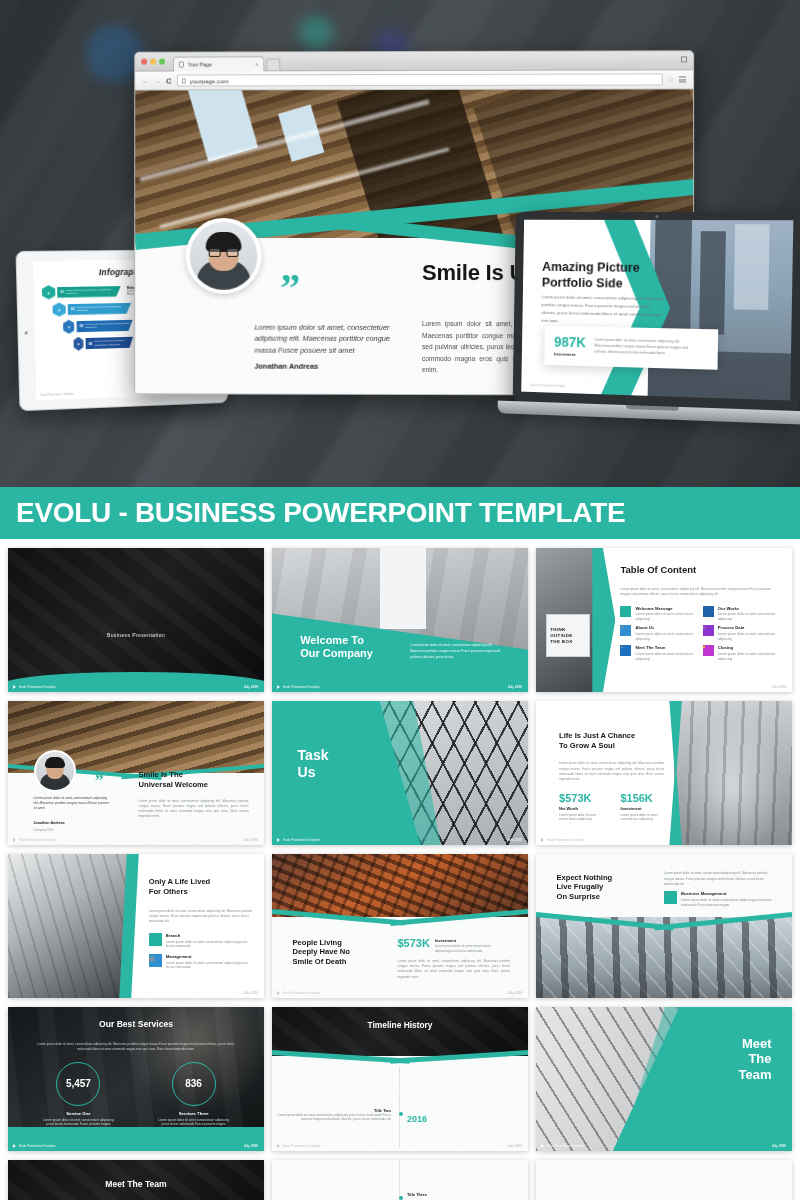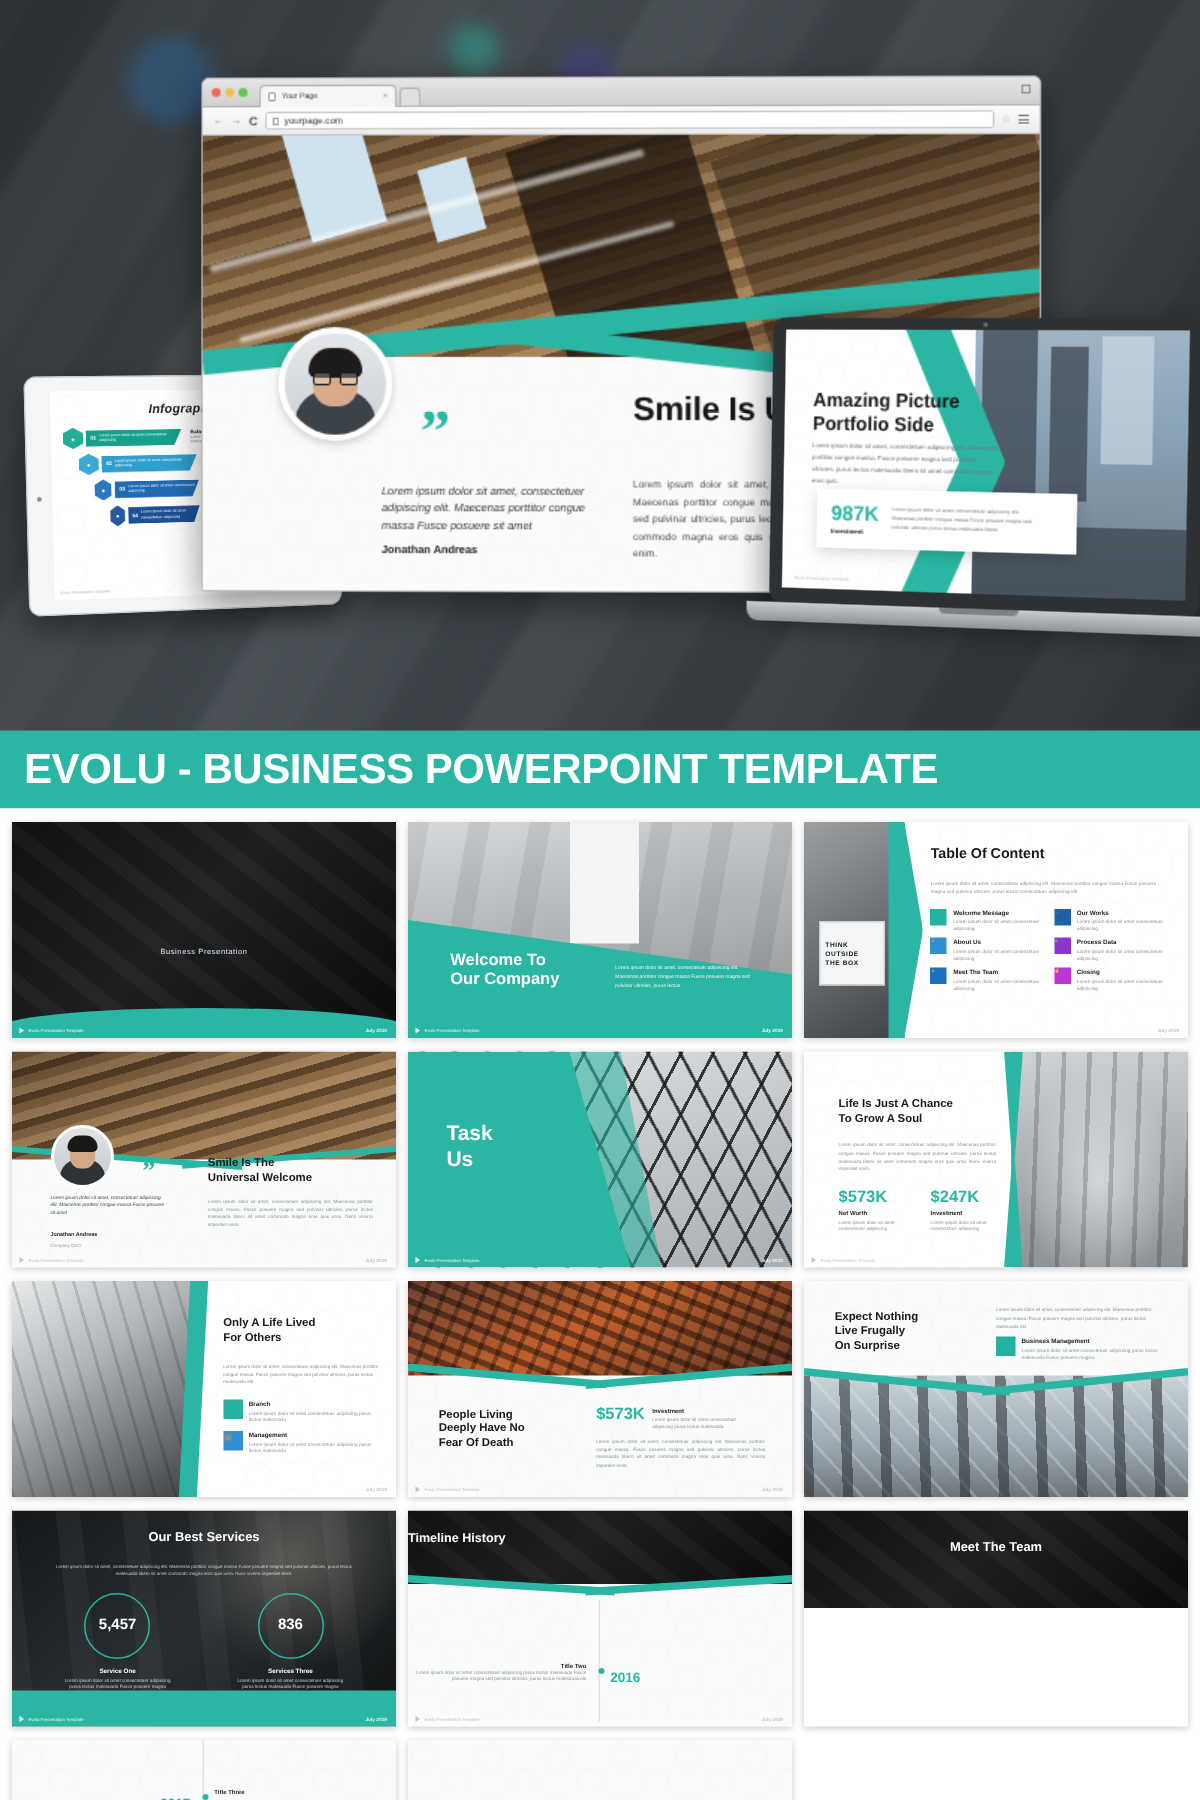--- a/index.html
+++ b/index.html
@@ -612,21 +612,21 @@
       <div>To Grow A Soul</div>
     </div>
     <div style="position:absolute;left:9%;top:42%;width:41%;font-size:3.1px;line-height:1.7;color:#8b9094;text-align:justify;">Lorem ipsum dolor sit amet, consectetuer adipiscing elit. Maecenas porttitor congue massa. Fusce posuere magna sed pulvinar ultricies, purus lectus malesuada libero sit amet commodo magna eros quis urna. Nunc viverra imperdiet enim.</div>
     <div style="position:absolute;left:9%;top:64%;display:flex;gap:9%;">
       <div>
         <div class="kpi-lg">$573K</div>
         <div class="kpi-lb">Net Worth</div>
         <div class="kpi-tx" style="width:52px">Lorem ipsum dolor sit amet consectetuer adipiscing</div>
       </div>
       <div>
-        <div class="kpi-lg">$247K</div>
+        <div class="kpi-lg">$156K</div>
         <div class="kpi-lb">Investment</div>
         <div class="kpi-tx" style="width:52px">Lorem ipsum dolor sit amet consectetuer adipiscing</div>
       </div>
     </div>
     <div class="s-foot">
         <span class="play"></span>
         <span>Evolu Presentation Template</span>
       </div>
   </div>
 
@@ -661,21 +661,21 @@
   <div class="slide">
     <div class="ph ph-orange" style="height:48%"></div>
     <div style="position:absolute;left:0;bottom:0;width:100%;height:56%;background:#fafbfb;">
         <div class="hexbg"></div>
       </div>
     <div class="tealblock" style="left:0;top:38%;width:52%;height:5px;transform:rotate(5deg);transform-origin:left center;"></div>
     <div class="tealblock" style="right:0;top:38%;width:54%;height:5px;transform:rotate(-5deg);transform-origin:right center;"></div>
     <div style="position:absolute;left:8%;top:58%;width:40%;font-size:7.6px;line-height:1.26;font-weight:bold;color:#16181a;">
       <div>People Living</div>
       <div>Deeply Have No</div>
-      <div>Fear Of Death</div>
+      <div>Smile Of Death</div>
     </div>
     <div style="position:absolute;left:49%;top:58%;display:flex;gap:5px;">
       <div class="kpi-lg">$573K</div>
       <div style="width:60px">
         <div class="kpi-lb" style="margin-top:0">Investment</div>
         <div class="kpi-tx">Lorem ipsum dolor sit amet consectetuer adipiscing purus lectus malesuada</div>
       </div>
     </div>
     <div style="position:absolute;left:49%;top:73%;width:44%;font-size:3.1px;line-height:1.68;color:#8b9094;text-align:justify;">Lorem ipsum dolor sit amet, consectetuer adipiscing elit. Maecenas porttitor congue massa. Fusce posuere magna sed pulvinar ultricies, purus lectus malesuada libero sit amet commodo magna eros quis urna. Nunc viverra imperdiet enim.</div>
     <div class="s-foot">
@@ -731,39 +731,54 @@
     <div class="s-date light">July 2019</div>
   </div>
 
   <div class="slide">
     <div style="position:absolute;inset:0;background:#fafbfb;">
         <div class="hexbg"></div>
       </div>
     <div class="ph ph-dark" style="height:34%;"></div>
     <div class="tealblock" style="left:0;top:30%;width:54%;height:5px;transform:rotate(3.6deg);transform-origin:left center;"></div>
     <div class="tealblock" style="right:0;top:30%;width:54%;height:5px;transform:rotate(-3.6deg);transform-origin:right center;"></div>
-    <div style="position:absolute;left:0;right:0;top:9%;text-align:left;font-size:8.4px;font-weight:bold;color:#fff;">Timeline History</div>
+    <div style="position:absolute;left:0;right:0;top:9%;text-align:center;font-size:8.4px;font-weight:bold;color:#fff;">Timeline History</div>
     <div style="position:absolute;left:49.5%;top:42%;bottom:2%;width:1px;background:#dfe3e5;"></div>
     <div style="position:absolute;left:0;right:0;top:70%;display:flex;align-items:flex-start;gap:4px;">
       <div style="width:48%;text-align:right;padding-right:4px;">
         <div class="tl-t">Title Two</div>
         <div class="tl-x">Lorem ipsum dolor sit amet consectetuer adipiscing purus lectus malesuada Fusce posuere magna sed pulvinar ultricies, purus lectus malesuada elit</div>
       </div>
       <span class="tl-dot" style="margin-top:4px"></span>
       <div style="width:46%">
         <span class="tl-year">2016</span>
       </div>
     </div>
     <div class="s-foot">
         <span class="play"></span>
         <span>Evolu Presentation Template</span>
       </div>
     <div class="s-date">July 2019</div>
   </div>
 
+  <div class="slide">
+    <div class="ph ph-wall"></div>
+    <div class="tealblock" style="left:0;top:0;width:100%;height:100%;clip-path:polygon(56% 0,100% 0,100% 100%,30% 100%);"></div>
+    <div class="tealsoft" style="left:24%;top:0;width:40%;height:100%;clip-path:polygon(66% 0,100% 0,58% 100%,22% 100%);opacity:.62;"></div>
+    <div style="position:absolute;right:8%;top:20%;text-align:right;font-size:13px;line-height:1.2;font-weight:bold;color:#fff;">
+      <div>Meet</div>
+      <div>The</div>
+      <div>Team</div>
+    </div>
+    <div class="s-foot light">
+        <span class="play"></span>
+        <span>Evolu Presentation Template</span>
+      </div>
+    <div class="s-date light">July 2019</div>
+  </div>
 
   <div class="slide">
     <div class="ph ph-dark" style="height:45%"></div>
     <div style="position:absolute;left:0;right:0;top:13%;text-align:center;font-size:8.6px;font-weight:bold;color:#fff;">Meet The Team</div>
   </div>
 
   <div class="slide">
     <div style="position:absolute;inset:0;background:#fafbfb;">
         <div class="hexbg"></div>
       </div>

